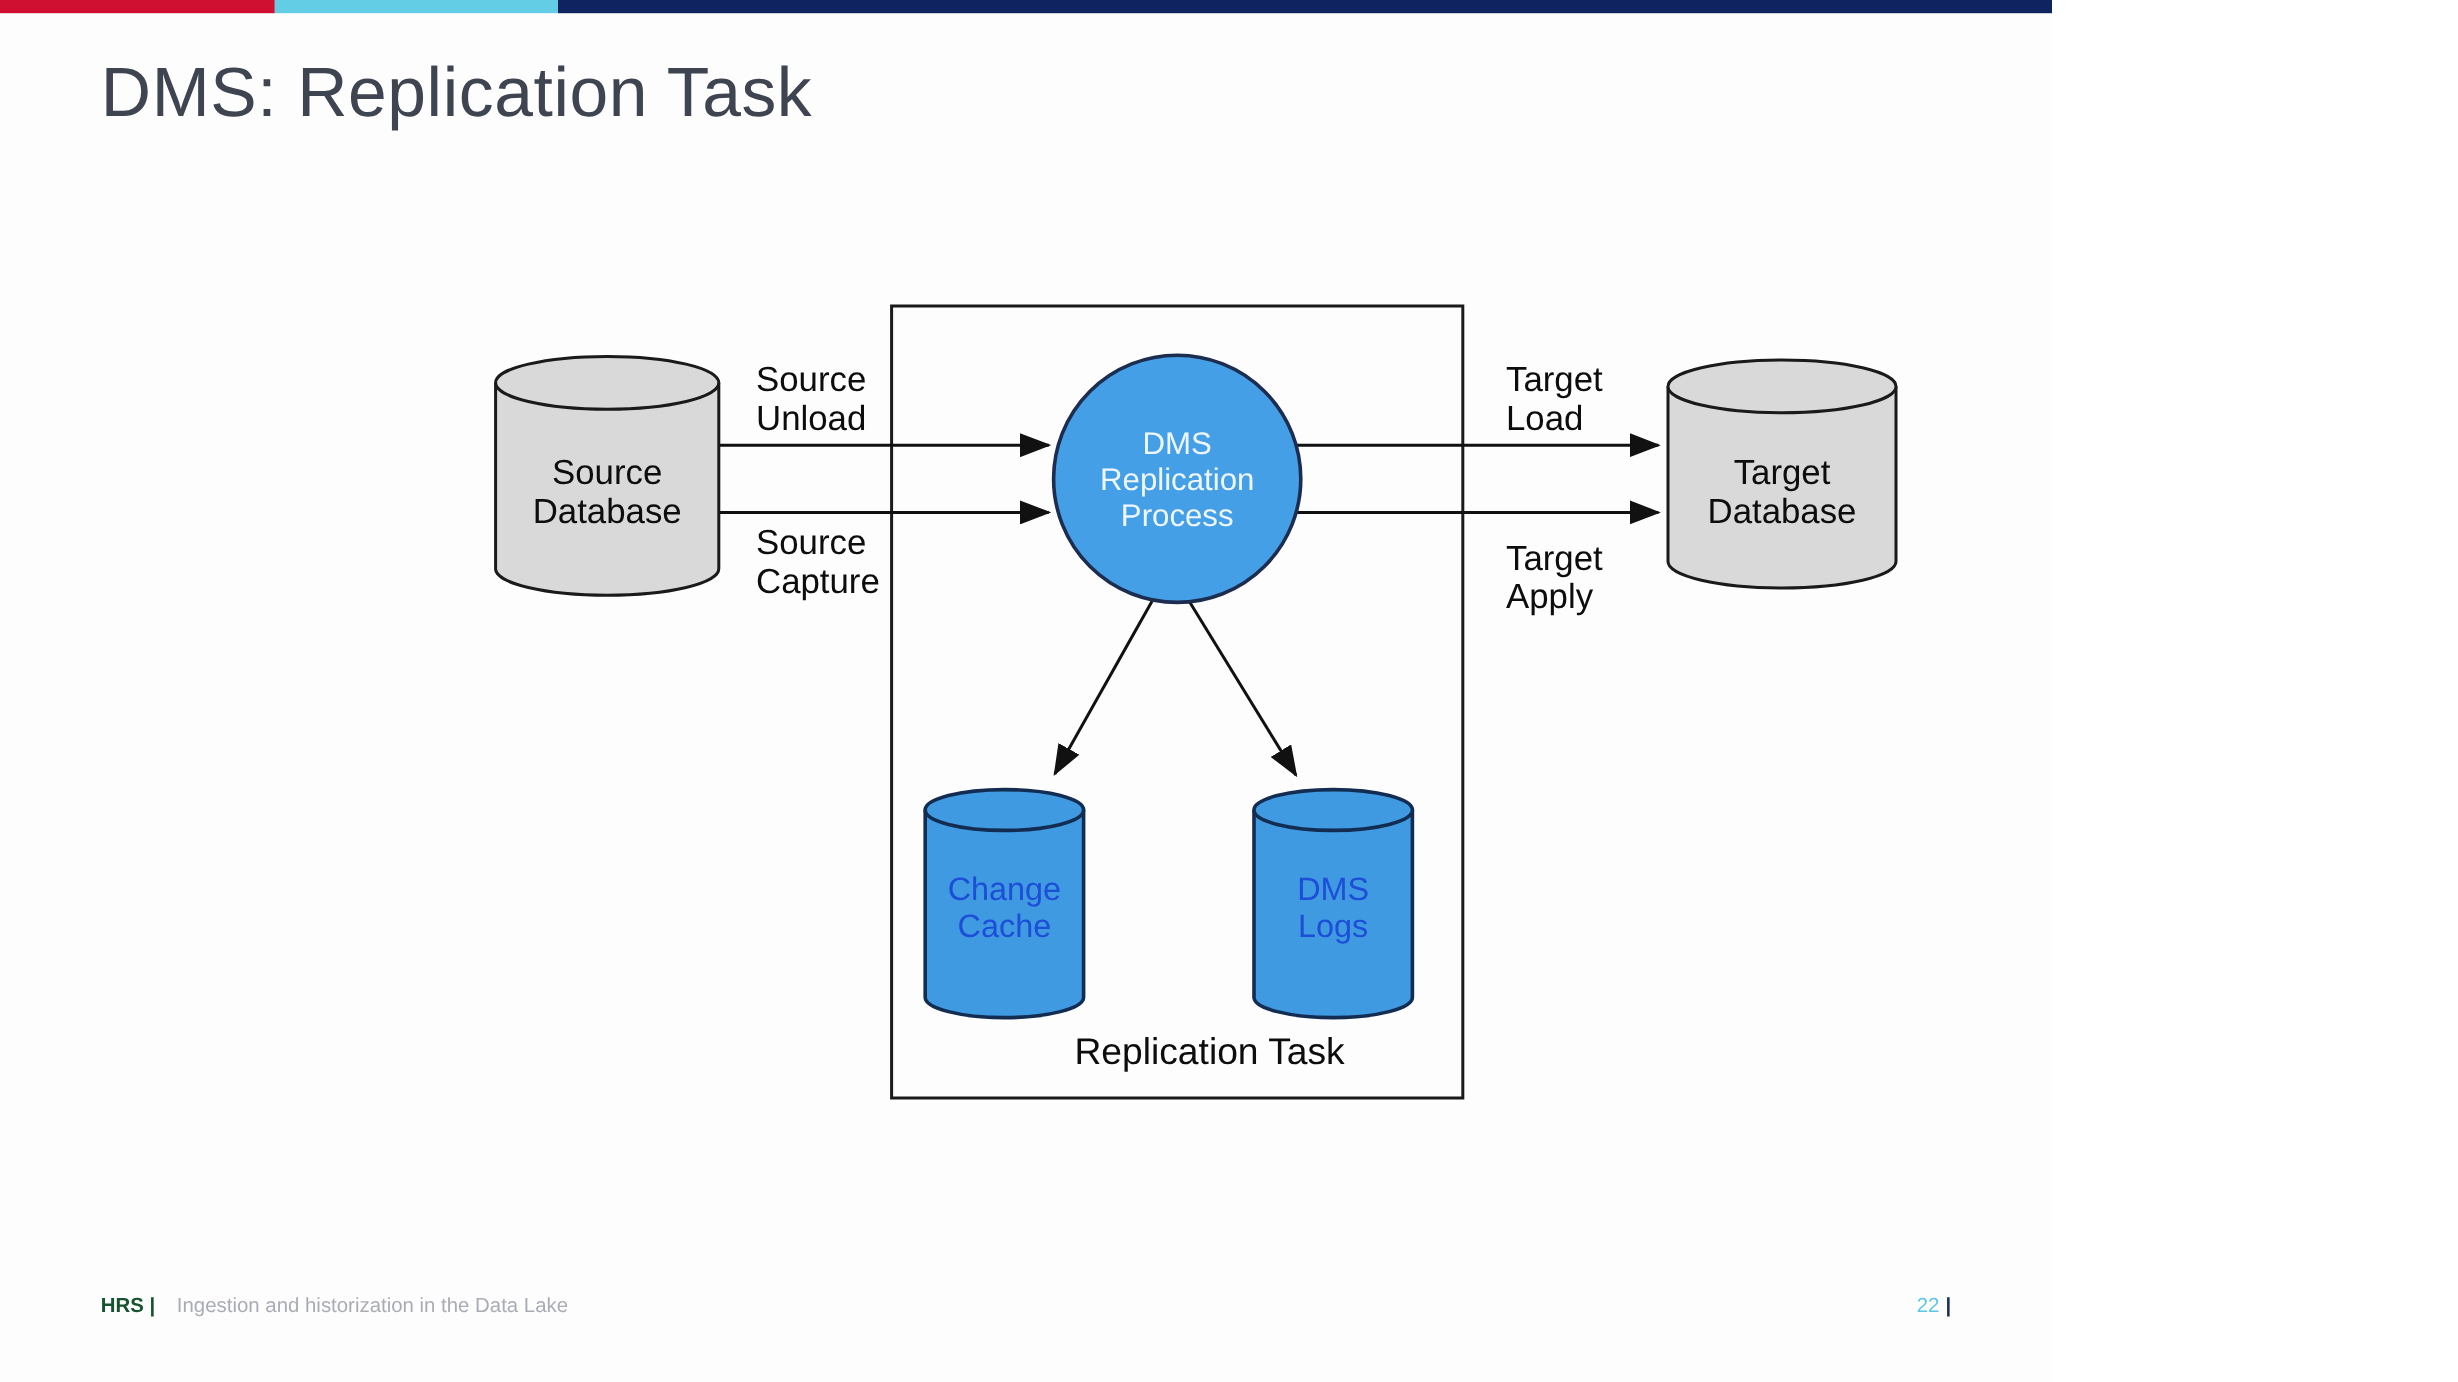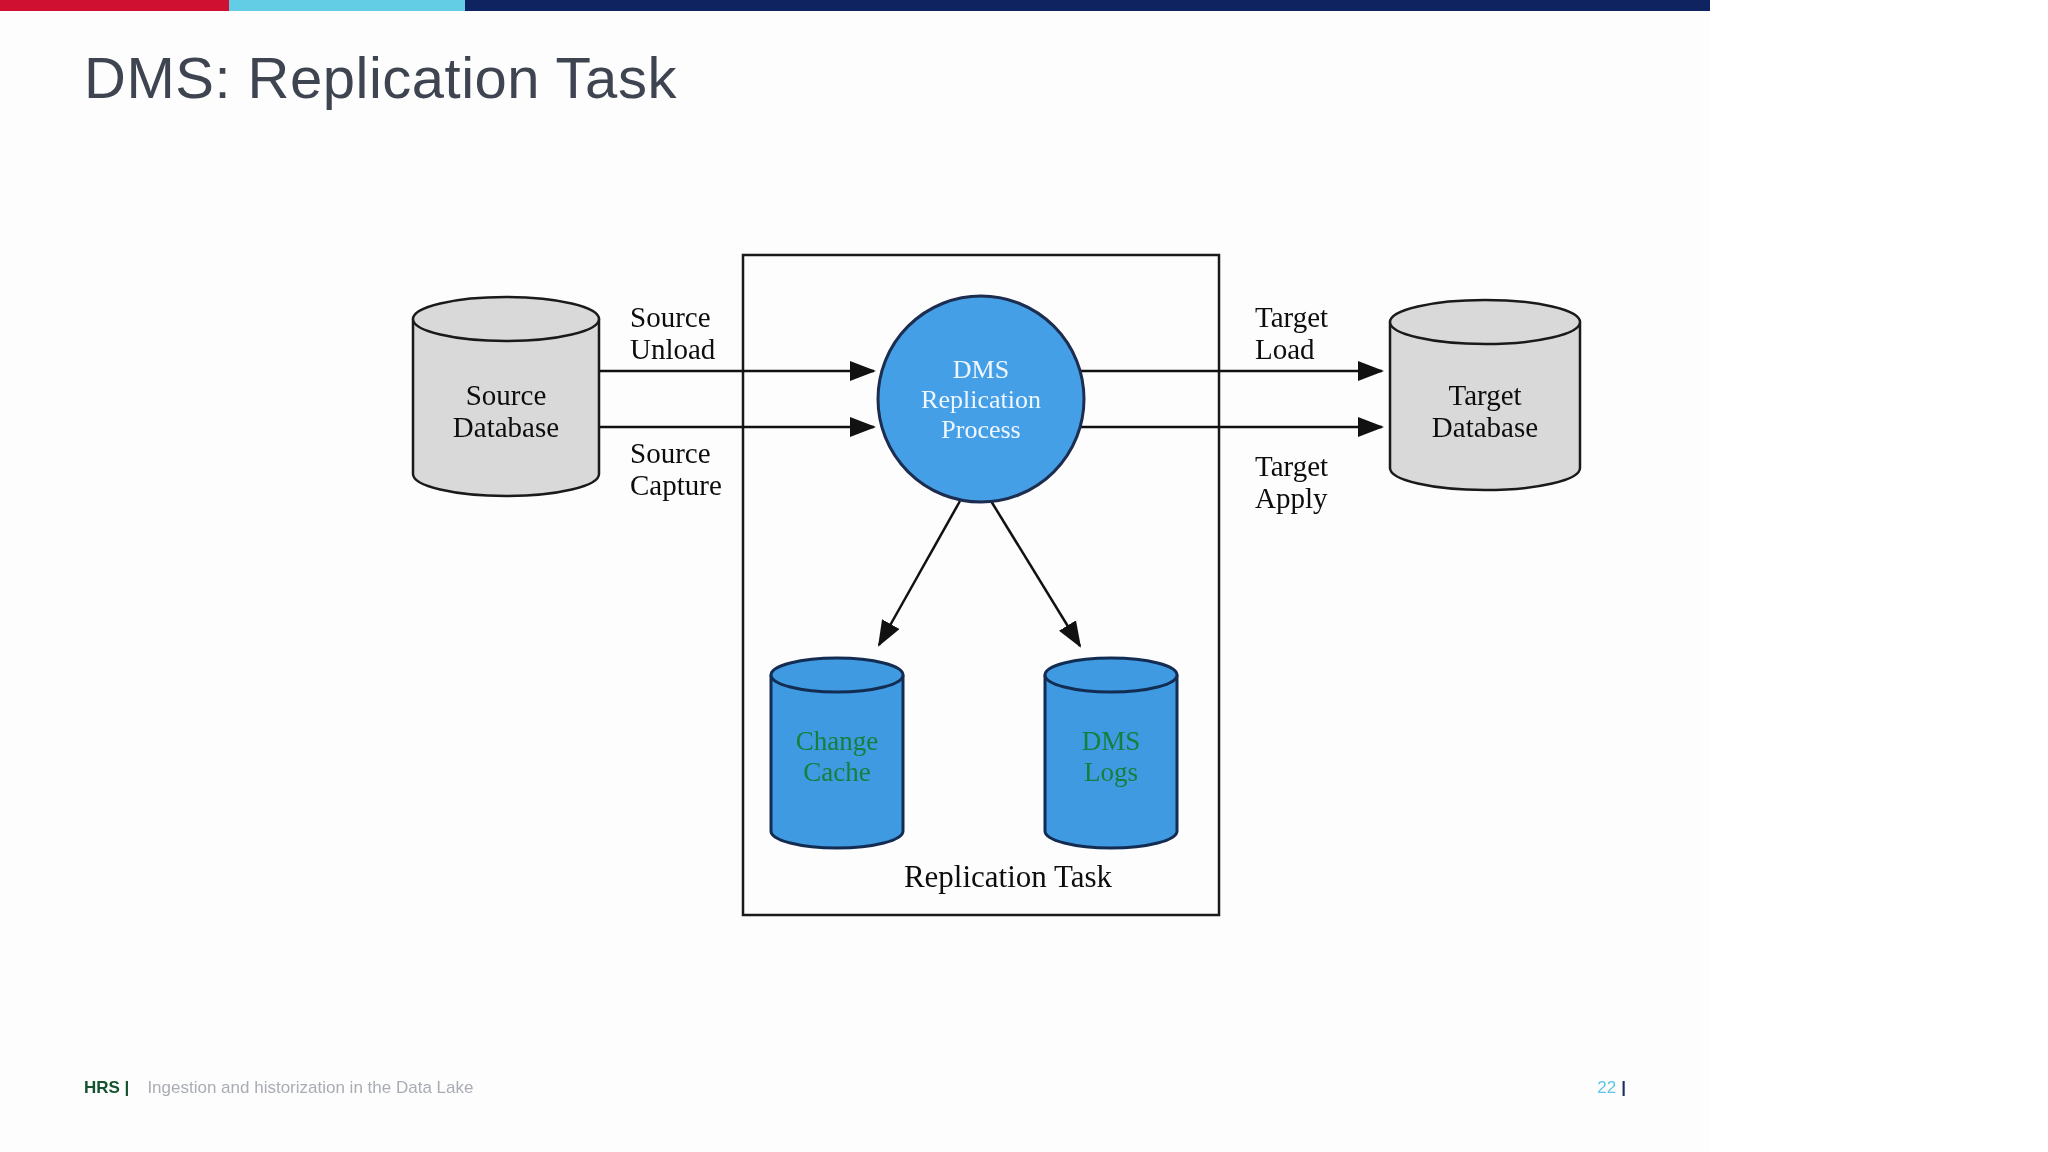--- a/index.html
+++ b/index.html
@@ -46,25 +46,24 @@
   .diagram { position: absolute; left: 0; top: 0; width: 2048px; height: 1152px; }
 
   
   .lbl {
     position: absolute;
     font-size: 29px;
     line-height: 1.12;
     color: #0d0d0d;
     white-space: pre-line;
     pointer-events: none;
-    font-family: Liberation Serif, serif;
   }
   .lbl.center { transform: translate(-50%, -50%); text-align: center; }
   .lbl-process { font-size: 26px; line-height: 1.15; color: #eef7ff; }
-  .lbl-bluecyl { font-size: 27px; line-height: 1.15; color: #15803d; }
+  .lbl-bluecyl { font-size: 27px; line-height: 1.15; color: #1d4ed8; }
   .lbl-boxcaption { font-size: 31px; color: #0d0d0d; margin-left: 20px; }
 
   
   .footer { position: absolute; left: 84px; top: 1078px; font-size: 17px; }
   .f-brand { font-weight: 700; color: #14532d; }
   .f-desc  { color: #a9adb3; margin-left: 18px; }
   .pagenum { position: absolute; top: 1078px; right: 84px; font-size: 17px; margin-left: 15px; }
   .p-num { color: #5bc6e8; }
   .p-div { color: #1a2f5e; font-weight: 700; margin-left: 5px; }
 </style>

